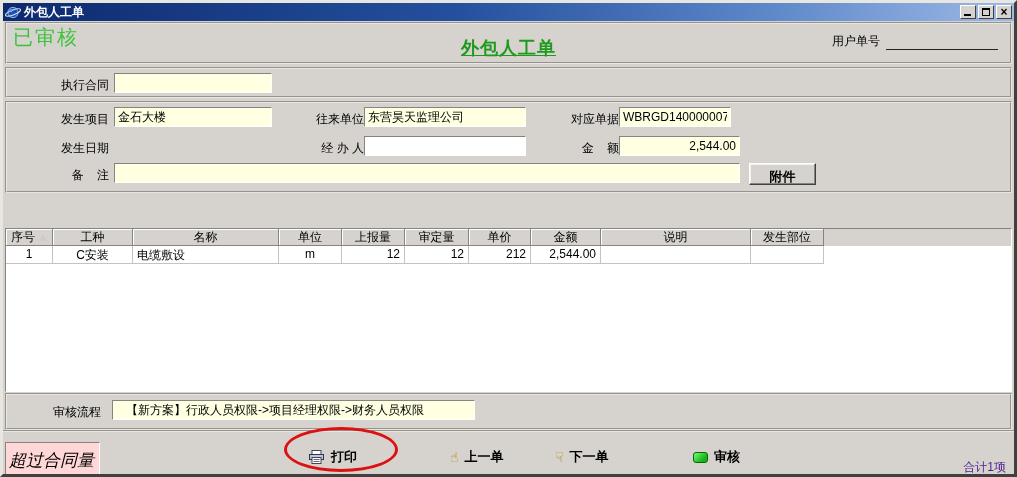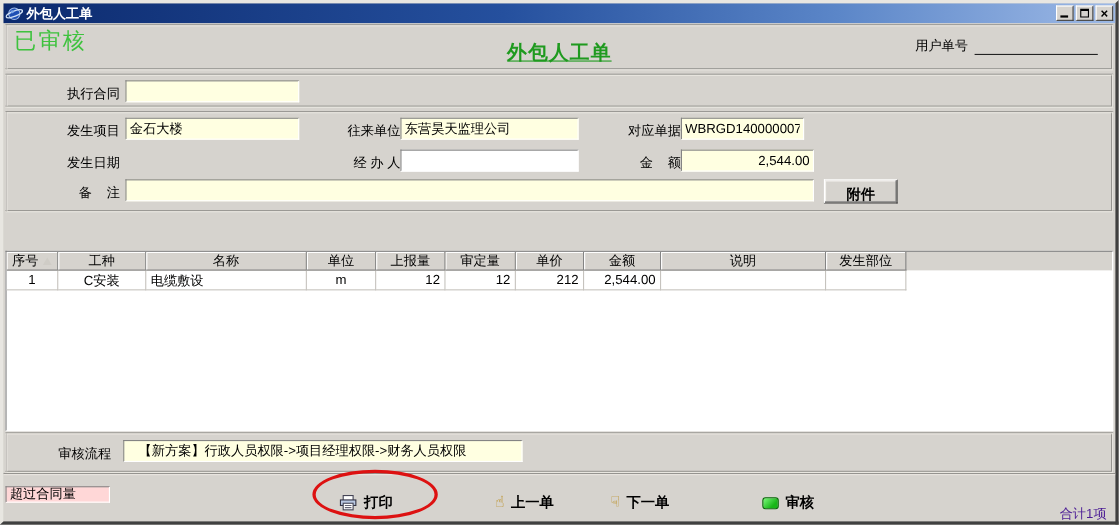--- a/index.html
+++ b/index.html
@@ -92,23 +92,23 @@
     border-right:1px solid #c6c3be; border-bottom:1px solid #c6c3be;
     overflow:hidden; white-space:nowrap; flex:0 0 auto;
   }
   .c0{width:47px}.c1{width:80px}.c2{width:146px}.c3{width:63px}.c4{width:63px}
   .c5{width:64px}.c6{width:62px}.c7{width:70px}.c8{width:150px}.c9{width:73px}
   .ta-c{text-align:center}.ta-r{text-align:right}
   .sort-tri { width:0; height:0; border-left:4px solid transparent; border-right:4px solid transparent;
               border-bottom:7px solid #cfccc6; }
   
   .warn-box {
-    position:absolute; left:2px; top:10px; width:95px; height:15px;
+    position:absolute; left:2px; top:10px; width:95px; height:36px;
     background:#ffd7d7; border:1px solid; border-color:#848484 #fff #fff #848484;
-    font-size:12px; padding:3px 3px; color:#000;
+    font-size:17px; padding:3px 3px; color:#000;font-style:italic;
   }
   .tool-item { position:absolute; top:16px; display:flex; align-items:center; gap:6px;
                font-size:13px; font-weight:bold; color:#000; cursor:default; }
   .hand-ico { font-size:14px; color:#b8860b; line-height:14px; font-family:"DejaVu Sans",sans-serif; }
   .audit-ico { width:15px; height:11px; border:1px solid #046804; border-radius:3px;
                background:linear-gradient(135deg,#7dfa7d 0%,#17b617 70%); }
   .total-lbl { position:absolute; right:8px; top:27px; font-size:12px; color:#4c1d95; }
   .red-ellipse {
     position:absolute; left:281px; top:424px; width:114px; height:45px;
     border:3px solid #dd1111; border-radius:50%; pointer-events:none; z-index:10;

